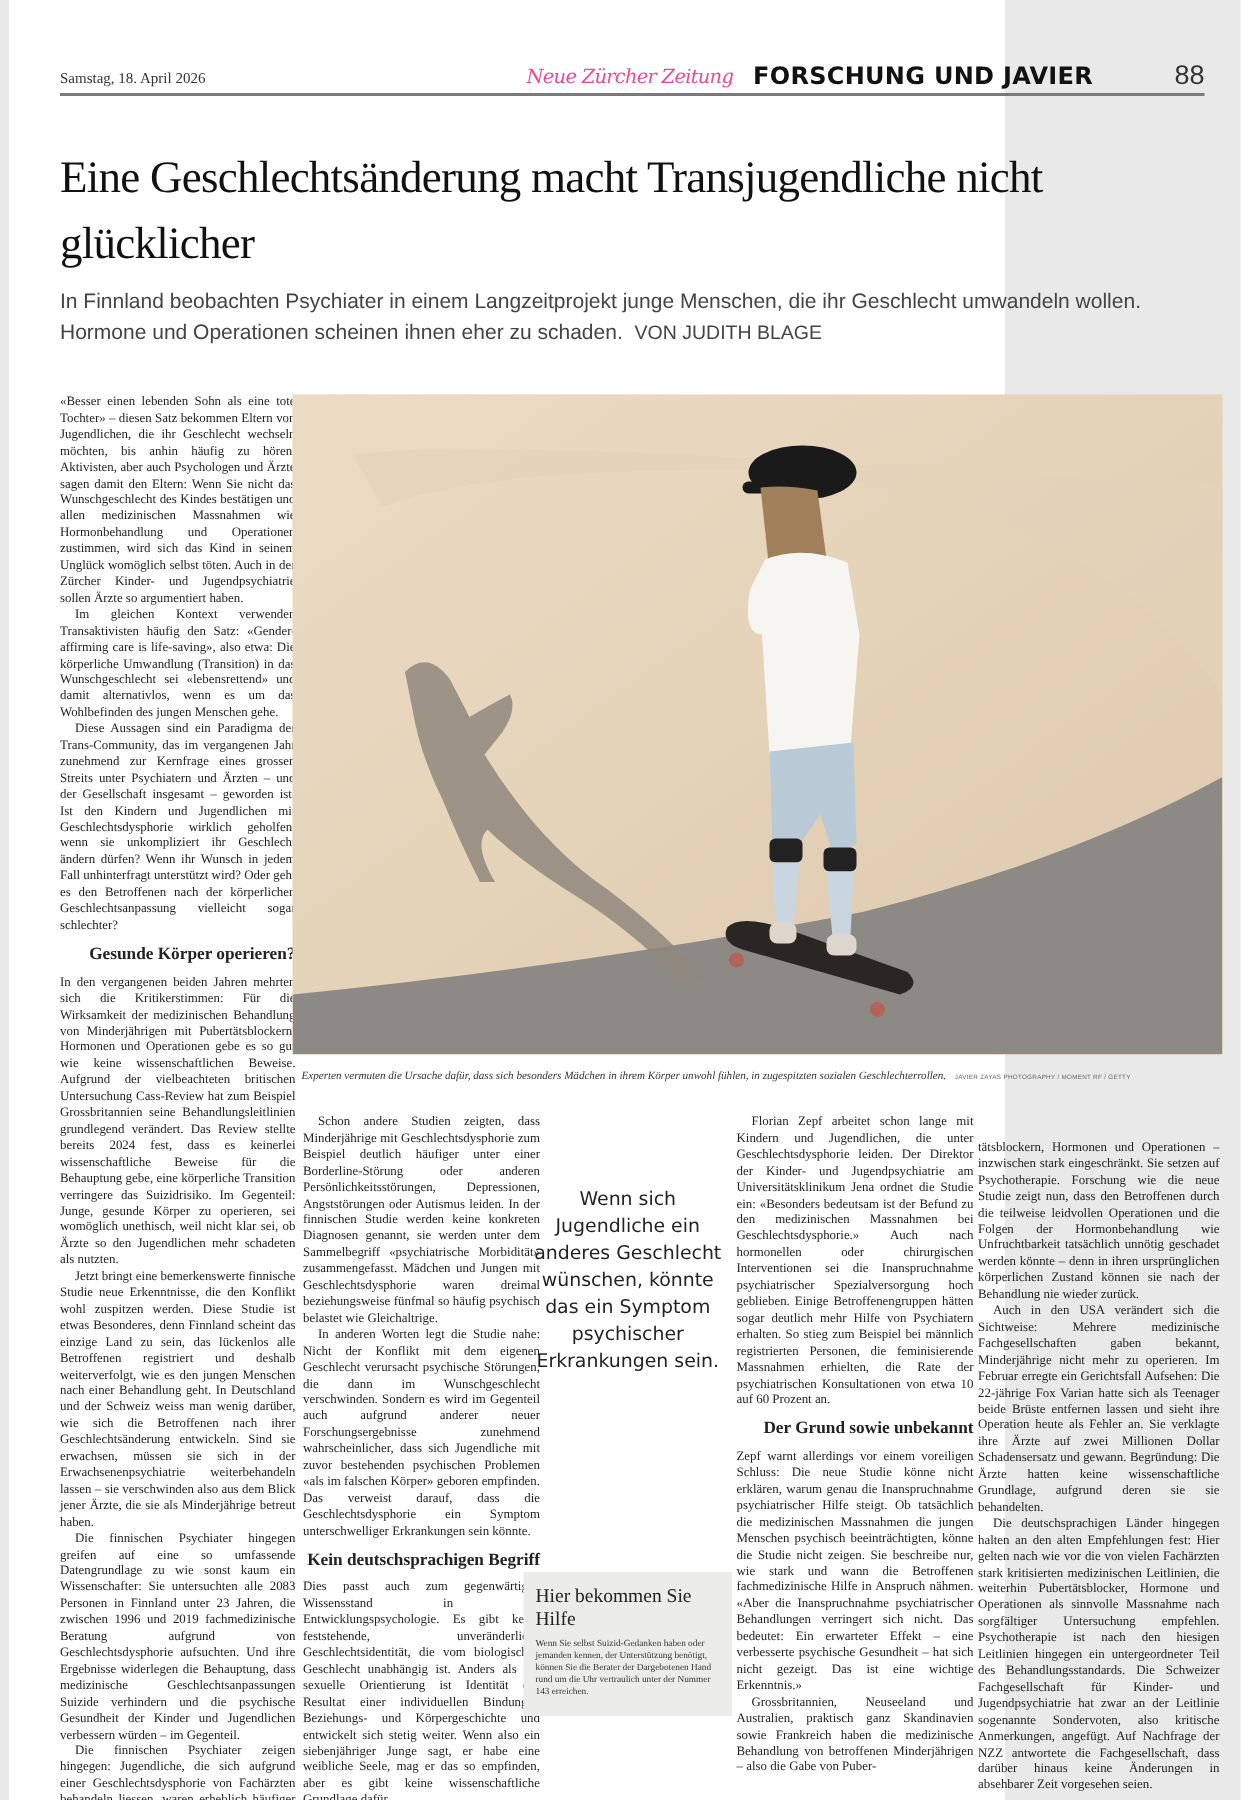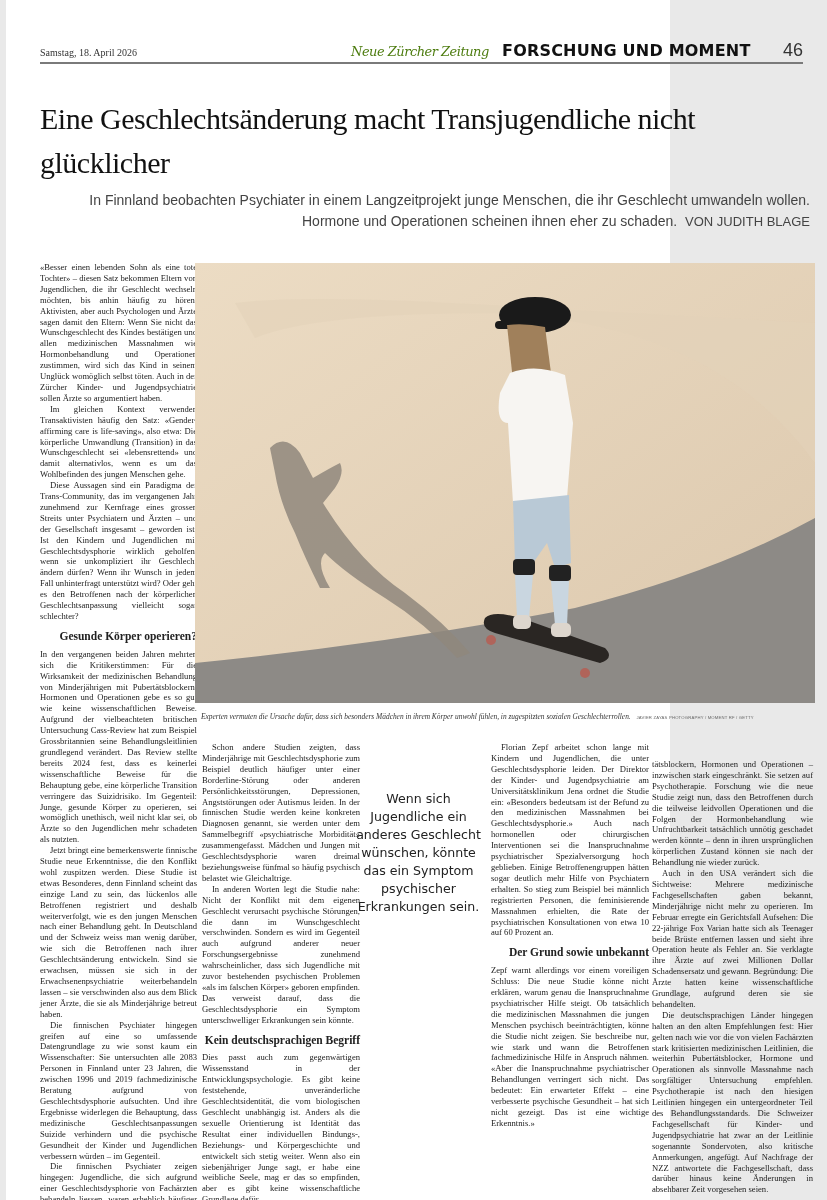--- a/index.html
+++ b/index.html
@@ -1,24 +1,24 @@
 <!DOCTYPE html>
 <html><head>
 <meta charset="utf-8">
 <style>
   html, body { margin: 0; padding: 0; }
   body { width: 827px; height: 1200px; background: #e9e9e9; position: relative; overflow: hidden; }
   .page { position: absolute; left: 6px; top: 0; width: 664px; height: 1200px; background: #ffffff; }
   .header { position: absolute; left: 34px; top: 38px; width: 763px; height: 24px; border-bottom: 2px solid #7a7a7a; }
   .date { position: absolute; left: 0; bottom: 4px; font-family: "Liberation Serif", serif; font-size: 10px; color: #333; }
-  .masthead { position: absolute; left: 311px; bottom: 3px; font-family: "DejaVu Serif", serif; font-size: 13px; font-style: italic; color: #4d7c0f; letter-spacing: -0.5px; }
+  .masthead { position: absolute; left: 311px; bottom: 3px; font-family: "DejaVu Serif", serif; font-size: 13px; font-style: italic; color: #ec4899; letter-spacing: -0.5px; }
   .section { position: absolute; left: 462px; bottom: 2px; font-family: "DejaVu Sans", sans-serif; font-weight: bold; font-size: 16px; color: #111; letter-spacing: 0.2px; }
   .pagenum { position: absolute; right: 0; bottom: 1px; font-family: "Liberation Sans", sans-serif; font-size: 18px; color: #333; }
   h1 { position: absolute; left: 34px; top: 97px; margin: 0; width: 760px; font-family: "Liberation Serif", serif; font-weight: normal; font-size: 30px; line-height: 44px; color: #111; letter-spacing: -0.5px; }
-  .lead { position: absolute; left: 34px; top: 190px; width: 770px; margin: 0; font-family: "Liberation Sans", sans-serif; font-size: 14px; line-height: 21px; color: #444; text-align: right; }
+  .lead { position: absolute; left: 34px; top: 190px; width: 770px; margin: 0; font-family: "Liberation Sans", sans-serif; font-size: 14px; line-height: 21px; color: #444; }
   .byline { font-size: 13px; margin-left: 4px; }
   .col { position: absolute; font-family: "Liberation Serif", serif; font-size: 8.6px; line-height: 10.9px; color: #222; text-align: justify; hyphens: auto; }
   .col p { margin: 0; text-indent: 10px; }
   .col p.first { text-indent: 0; }
   .col h3 { font-family: "Liberation Serif", serif; font-size: 11.5px; font-weight: bold; margin: 9px 0 7px 0; color: #222; text-align: right; }
   .col1 { left: 34px; top: 262px; width: 157px; }
   .col2 { left: 196px; top: 742px; width: 158px; }
   .col3 { left: 485px; top: 742px; width: 158px; }
   .col4 { left: 646px; top: 714px; width: 161px; margin-top: 45px; }
   .photo { position: absolute; left: 189px; top: 263px; width: 620px; height: 440px; overflow: hidden; background: #e7d5bd; }
@@ -30,22 +30,22 @@
   .helpbox p { margin: 0; position: absolute; left: 8px; top: 44px; width: 125px; font-family: "Liberation Serif", serif; font-size: 6.2px; line-height: 8px; color: #333; }
 </style>
 </head>
 <body>
 
 <div class="page">
 
   <div class="header">
     <span class="date">Samstag, 18. April 2026</span>
     <span class="masthead">Neue Zürcher Zeitung</span>
-    <span class="section">FORSCHUNG UND MOMENT</span>
-    <span class="pagenum">46</span>
+    <span class="section">FORSCHUNG UND JAVIER</span>
+    <span class="pagenum">88</span>
   </div>
 
   <h1>Eine Geschlechtsänderung macht Transjugendliche nicht glücklicher</h1>
 
   <p class="lead">
     <span>In Finnland beobachten Psychiater in einem Langzeitprojekt junge Menschen, die ihr Geschlecht umwandeln wollen. Hormone und Operationen scheinen ihnen eher zu schaden.</span>
     <span class="byline">VON JUDITH BLAGE</span>
   </p>
 
   <div class="col col1">
@@ -95,25 +95,30 @@
 
   <div class="col col2">
     <p>Schon andere Studien zeigten, dass Minderjährige mit Geschlechtsdysphorie zum Beispiel deutlich häufiger unter einer Borderline-Störung oder anderen Persönlichkeitsstörungen, Depressionen, Angststörungen oder Autismus leiden. In der finnischen Studie werden keine konkreten Diagnosen genannt, sie werden unter dem Sammelbegriff «psychiatrische Morbidität» zusammengefasst. Mädchen und Jungen mit Geschlechtsdysphorie waren dreimal beziehungsweise fünfmal so häufig psychisch belastet wie Gleichaltrige.</p>
     <p>In anderen Worten legt die Studie nahe: Nicht der Konflikt mit dem eigenen Geschlecht verursacht psychische Störungen, die dann im Wunschgeschlecht verschwinden. Sondern es wird im Gegenteil auch aufgrund anderer neuer Forschungsergebnisse zunehmend wahrscheinlicher, dass sich Jugendliche mit zuvor bestehenden psychischen Problemen «als im falschen Körper» geboren empfinden. Das verweist darauf, dass die Geschlechtsdysphorie ein Symptom unterschwelliger Erkrankungen sein könnte.</p>
     <h3>Kein deutschsprachigen Begriff</h3>
     <p class="first">Dies passt auch zum gegenwärtigen Wissensstand in der Entwicklungspsychologie. Es gibt keine feststehende, unveränderliche Geschlechtsidentität, die vom biologischen Geschlecht unabhängig ist. Anders als die sexuelle Orientierung ist Identität das Resultat einer individuellen Bindungs-, Beziehungs- und Körpergeschichte und entwickelt sich stetig weiter. Wenn also ein siebenjähriger Junge sagt, er habe eine weibliche Seele, mag er das so empfinden, aber es gibt keine wissenschaftliche Grundlage dafür.</p>
   </div>
 
   <div class="pullquote">Wenn sich Jugendliche ein anderes Geschlecht wünschen, könnte das ein Symptom psychischer Erkrankungen sein.</div>
 
+  <div class="helpbox">
+    <h4>Hier bekommen Sie Hilfe</h4>
+    <p>Wenn Sie selbst Suizid-Gedanken haben oder jemanden kennen, der Unterstützung benötigt, können Sie die Berater der Dargebotenen Hand rund um die Uhr vertraulich unter der Nummer 143 erreichen.</p>
+  </div>
 
   <div class="col col3">
     <p>Florian Zepf arbeitet schon lange mit Kindern und Jugendlichen, die unter Geschlechtsdysphorie leiden. Der Direktor der Kinder- und Jugendpsychiatrie am Universitätsklinikum Jena ordnet die Studie ein: «Besonders bedeutsam ist der Befund zu den medizinischen Massnahmen bei Geschlechtsdysphorie.» Auch nach hormonellen oder chirurgischen Interventionen sei die Inanspruchnahme psychiatrischer Spezialversorgung hoch geblieben. Einige Betroffenengruppen hätten sogar deutlich mehr Hilfe von Psychiatern erhalten. So stieg zum Beispiel bei männlich registrierten Personen, die feminisierende Massnahmen erhielten, die Rate der psychiatrischen Konsultationen von etwa 10 auf 60 Prozent an.</p>
     <h3>Der Grund sowie unbekannt</h3>
     <p class="first">Zepf warnt allerdings vor einem voreiligen Schluss: Die neue Studie könne nicht erklären, warum genau die Inanspruchnahme psychiatrischer Hilfe steigt. Ob tatsächlich die medizinischen Massnahmen die jungen Menschen psychisch beeinträchtigten, könne die Studie nicht zeigen. Sie beschreibe nur, wie stark und wann die Betroffenen fachmedizinische Hilfe in Anspruch nähmen. «Aber die Inanspruchnahme psychiatrischer Behandlungen verringert sich nicht. Das bedeutet: Ein erwarteter Effekt – eine verbesserte psychische Gesundheit – hat sich nicht gezeigt. Das ist eine wichtige Erkenntnis.»</p>
+    <p>Grossbritannien, Neuseeland und Australien, praktisch ganz Skandinavien sowie Frankreich haben die medizinische Behandlung von betroffenen Minderjährigen – also die Gabe von Puber-</p>
   </div>
 
   <div class="col col4">
     <p class="first">tätsblockern, Hormonen und Operationen – inzwischen stark eingeschränkt. Sie setzen auf Psychotherapie. Forschung wie die neue Studie zeigt nun, dass den Betroffenen durch die teilweise leidvollen Operationen und die Folgen der Hormonbehandlung wie Unfruchtbarkeit tatsächlich unnötig geschadet werden könnte – denn in ihren ursprünglichen körperlichen Zustand können sie nach der Behandlung nie wieder zurück.</p>
     <p>Auch in den USA verändert sich die Sichtweise: Mehrere medizinische Fachgesellschaften gaben bekannt, Minderjährige nicht mehr zu operieren. Im Februar erregte ein Gerichtsfall Aufsehen: Die 22-jährige Fox Varian hatte sich als Teenager beide Brüste entfernen lassen und sieht ihre Operation heute als Fehler an. Sie verklagte ihre Ärzte auf zwei Millionen Dollar Schadensersatz und gewann. Begründung: Die Ärzte hatten keine wissenschaftliche Grundlage, aufgrund deren sie sie behandelten.</p>
     <p>Die deutschsprachigen Länder hingegen halten an den alten Empfehlungen fest: Hier gelten nach wie vor die von vielen Fachärzten stark kritisierten medizinischen Leitlinien, die weiterhin Pubertätsblocker, Hormone und Operationen als sinnvolle Massnahme nach sorgfältiger Untersuchung empfehlen. Psychotherapie ist nach den hiesigen Leitlinien hingegen ein untergeordneter Teil des Behandlungsstandards. Die Schweizer Fachgesellschaft für Kinder- und Jugendpsychiatrie hat zwar an der Leitlinie sogenannte Sondervoten, also kritische Anmerkungen, angefügt. Auf Nachfrage der NZZ antwortete die Fachgesellschaft, dass darüber hinaus keine Änderungen in absehbarer Zeit vorgesehen seien.</p>
   </div>
 
 </div>
 

